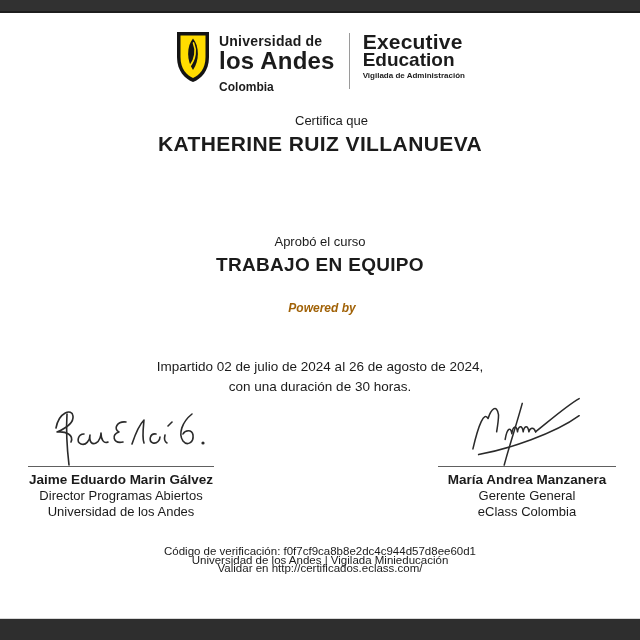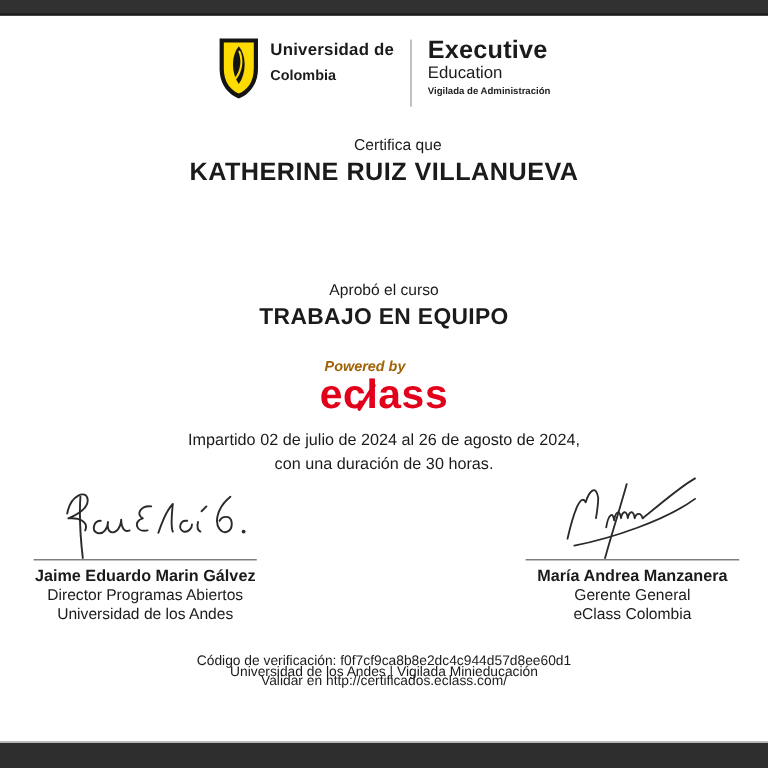--- a/index.html
+++ b/index.html
@@ -24,21 +24,21 @@
     display: flex; justify-content: center; align-items: flex-start;
   }
   .uniandes { display: flex; align-items: flex-start; }
   .uniandes-text { margin-left: 8px; text-align: left; }
   .uniandes-line1 { font-size: 14px; font-weight: bold; letter-spacing: 0.2px; line-height: 15px; margin-top: 3px; }
   .uniandes-line2 { font-size: 24px; font-weight: bold; line-height: 24px; letter-spacing: 0.2px; }
   .uniandes-country { font-size: 12px; font-weight: bold; margin-top: 7px; }
   .logo-divider { width: 1px; height: 56px; background: #9a9a9a; margin: 2px 13px 0 14px; }
   .executive-text { text-align: left; }
   .exec-line1 { font-size: 21px; font-weight: bold; line-height: 21px; letter-spacing: 0.2px; }
-  .exec-line2 { font-size: 14px; font-weight: 400; line-height: 16px; }
+  .exec-line2 { font-size: 19px; font-weight: 700; line-height: 16px; }
   .exec-line3 { font-size: 8px; font-weight: 600; color: #222; margin-top: 3px; }
 
   .certifica { top: 113px; font-size: 13px; padding-left: 23px; }
   .recipient { top: 132px; font-size: 21px; font-weight: bold; letter-spacing: 0.4px; }
   .aprobo { top: 234px; font-size: 13px; }
   .course { top: 254px; font-size: 19px; font-weight: bold; letter-spacing: 0.3px; }
 
   .powered-block { top: 298px; }
   .powered-inner { display: inline-block; text-align: left; }
   .powered-by { font-size: 12px; font-style: italic; font-weight: 600; color: #a16207; margin-left: 4px; }
@@ -71,43 +71,40 @@
 <div class="header-logo">
   <div class="uniandes">
     <svg class="shield" width="36" height="52" viewBox="0 0 36 52" aria-hidden="true">
       <path d="M2 1 h32 v25 c0 14 -8 22 -16 25 c-8 -3 -16 -11 -16 -25 z" fill="#141414"></path>
       <path d="M5.5 4.5 h25 v21.5 c0 12 -6.2 18.2 -12.5 21 c-6.3 -2.8 -12.5 -9 -12.5 -21 z" fill="#ffdc00"></path>
       <path d="M18 7.5 c6.5 7.5 6.5 22.5 0 31.5 c-6.5 -9 -6.5 -24 0 -31.5 z" fill="#141414"></path>
       <path d="M18.5 12 c3 7 2 16 -3.5 23" stroke="#ffdc00" stroke-width="1.7" fill="none" stroke-linecap="round"></path>
     </svg>
     <div class="uniandes-text">
       <div class="uniandes-line1">Universidad de</div>
+      <div class="uniandes-line2">los Andes</div>
       <div class="uniandes-country">Colombia</div>
     </div>
   </div>
   <div class="logo-divider"></div>
   <div class="executive-text">
     <div class="exec-line1">Executive</div>
     <div class="exec-line2">Education</div>
     <div class="exec-line3">Vigilada de Administración</div>
   </div>
 </div>
 
 <div class="centered certifica">Certifica que</div>
 <div class="centered recipient">KATHERINE RUIZ VILLANUEVA</div>
 <div class="centered aprobo">Aprobó el curso</div>
 <div class="centered course">TRABAJO EN EQUIPO</div>
 
 <div class="centered powered-block">
   <div class="powered-inner">
     <div class="powered-by">Powered by</div>
-    <div class="eclass-logo">
-      <span>eclass</span>
-      <i class="eclass-slash"></i>
-    </div>
   </div>
 </div>
 
 <div class="centered dates">
   <div>Impartido 02 de julio de 2024 al 26 de agosto de 2024,</div>
   <div>con una duración de 30 horas.</div>
 </div>
 
 <div class="sig-block sig-left">
   <svg class="sig-svg" width="190" height="64" viewBox="0 0 190 64" aria-hidden="true">

